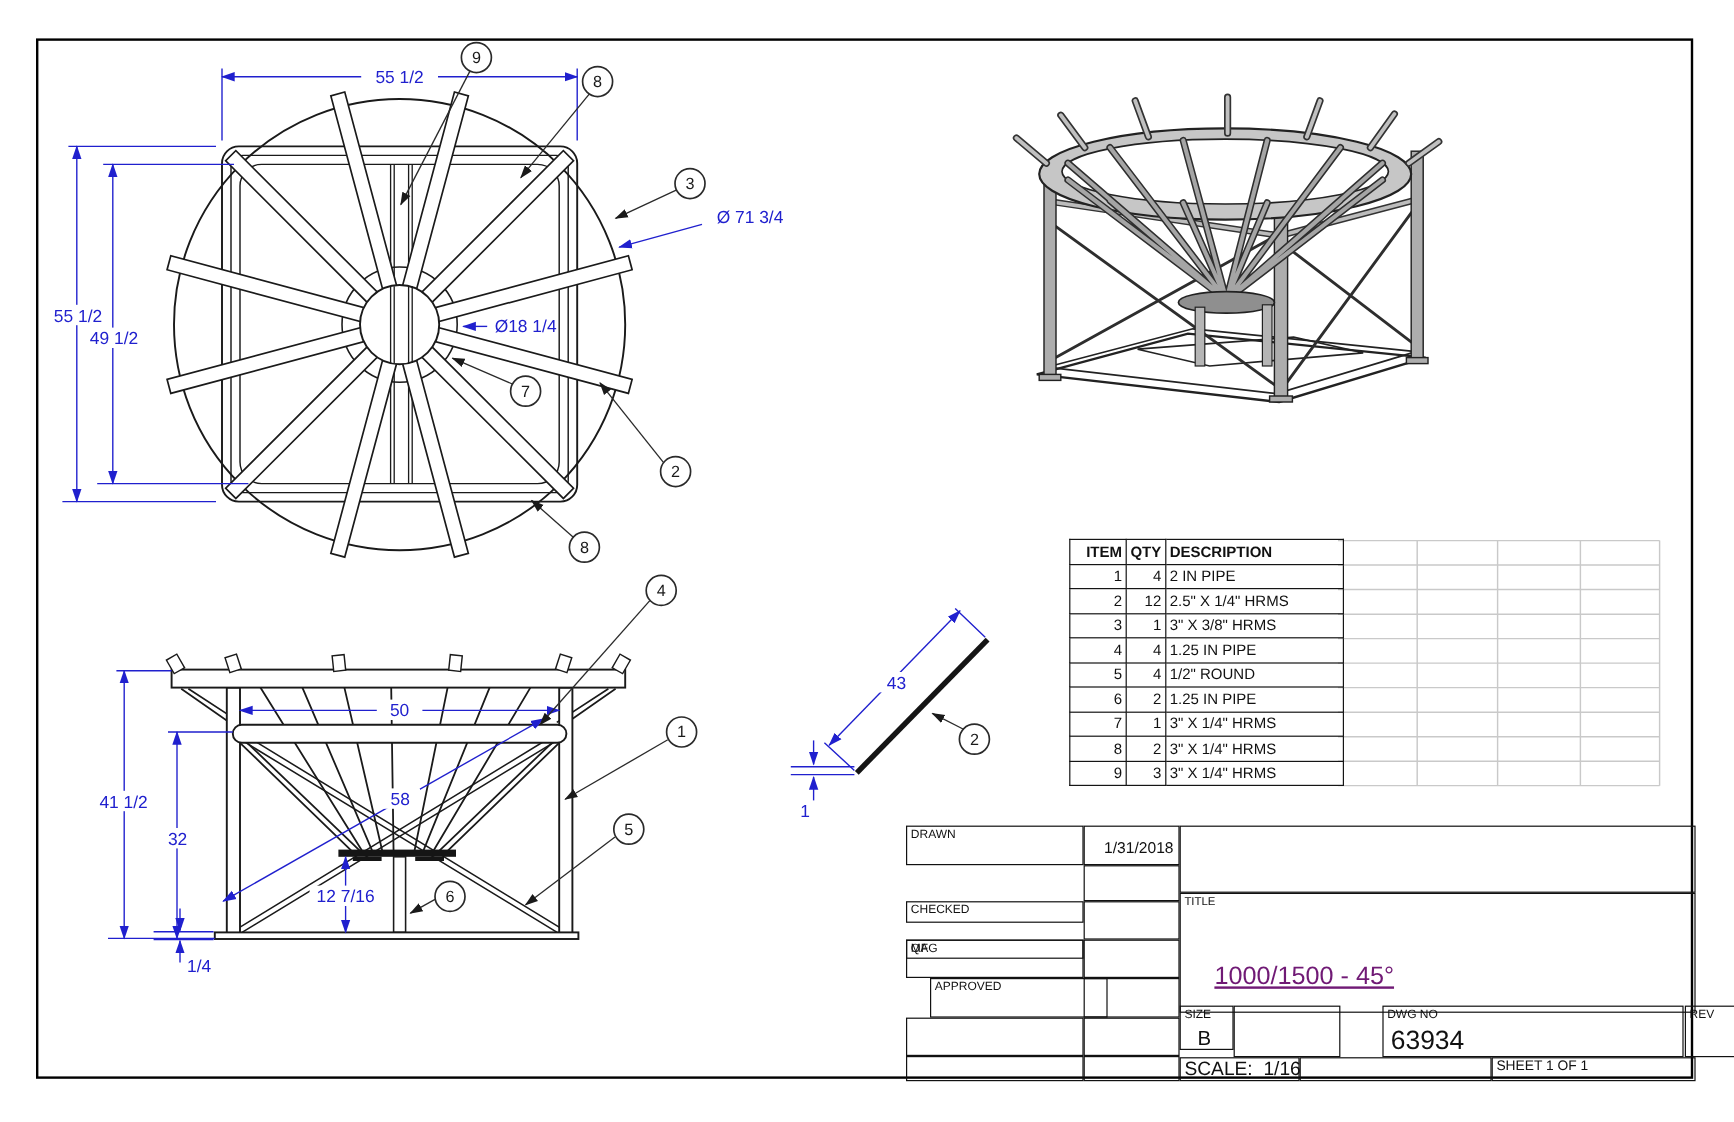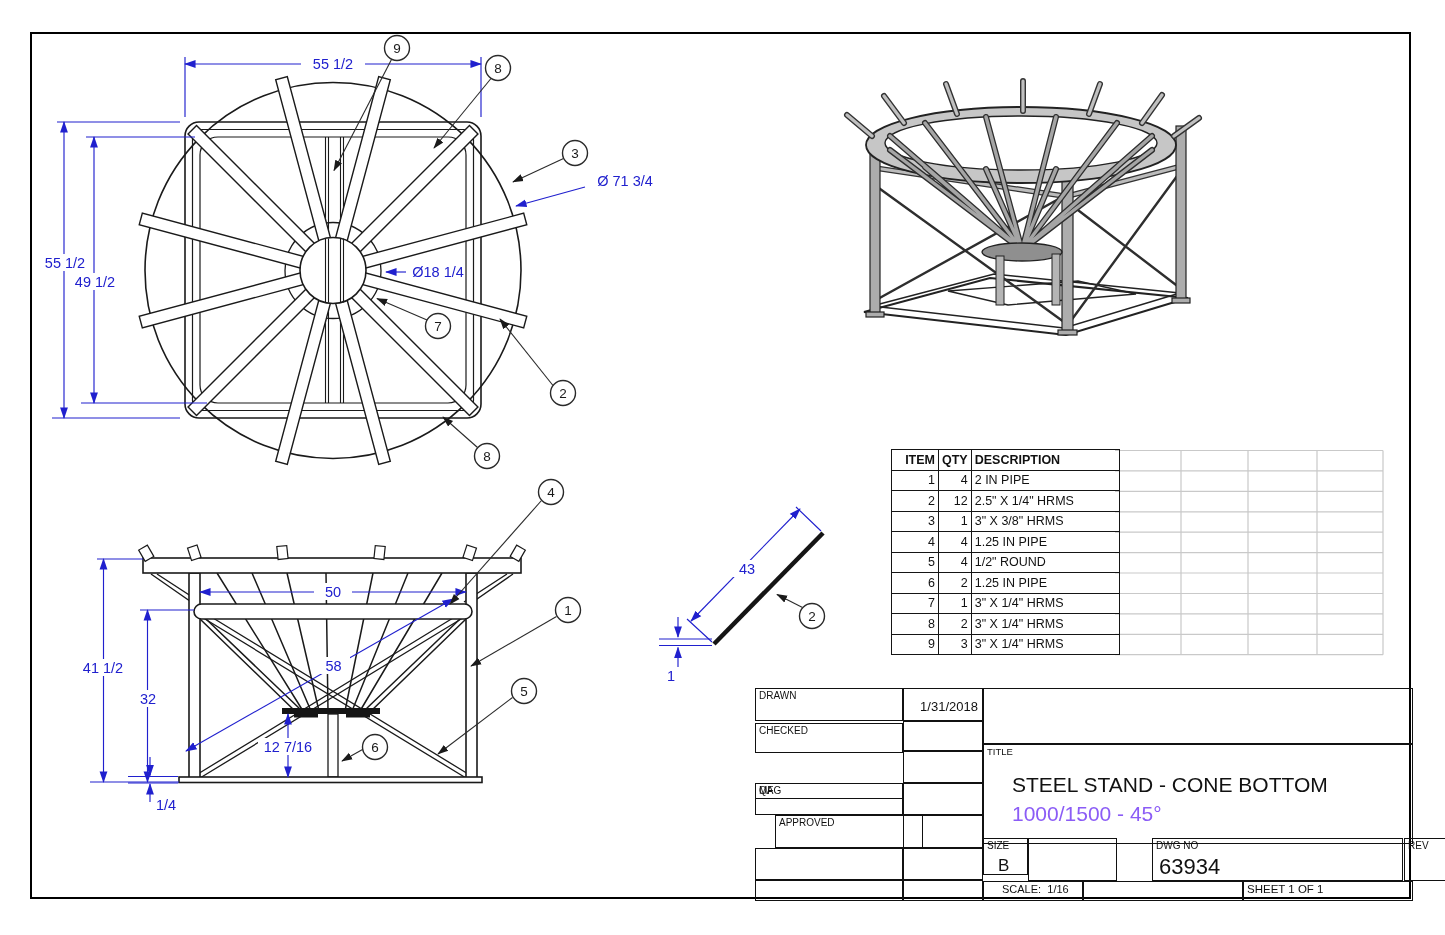--- a/index.html
+++ b/index.html
@@ -16,21 +16,21 @@
   #parts-table th{font-weight:bold;text-align:left;}
   #parts-table th.c,#parts-table td.c{text-align:right;}
   #parts-table col.item{width:47px}#parts-table col.qty{width:30px}#parts-table col.desc{width:148px}
 
   
   .tb-cell{position:absolute;border:1.5px solid #111;box-sizing:border-box;background:transparent;}
   .tb-label{position:absolute;left:3px;top:1px;font-size:10px;color:#111;}
   .tb-val{color:#111;}
   #tb-date{position:absolute;left:12px;right:0;top:10px;text-align:center;font-size:13px;color:#111;}
   #title-line1{position:absolute;left:28px;top:28px;font-size:21px;color:#111;white-space:pre;}
-  #title-line2{position:absolute;left:28px;top:57px;font-size:21px;color:#8b5cf6;white-space:pre;}
+  #title-line2{position:absolute;left:28px;top:57px;font-size:21px;color:#701a75;white-space:pre;text-decoration:underline;}
   .big-val{font-size:17px;}
 </style>
 </head>
 <body>
 
 <div id="page">
   <div id="sheet-border"></div>
 
   <svg id="drawing-svg" viewBox="0 0 1445 935" xmlns="http://www.w3.org/2000/svg">
     <defs>
@@ -331,21 +331,21 @@
     </table>
 
   <div>
 
     <div class="tb-cell" style="left:755px;top:688px;width:148px;height:33px;">
       <span class="tb-label">DRAWN</span>
       </div>
     <div class="tb-cell" style="left:903px;top:688px;width:80px;height:33px;">
       <span id="tb-date">1/31/2018</span>
       </div>
-    <div class="tb-cell" style="left:755px;top:723px;width:148px;height:30px;text-decoration:underline;">
+    <div class="tb-cell" style="left:755px;top:751px;width:148px;height:18px;text-decoration:underline;">
       <span class="tb-label">CHECKED</span>
       </div>
     <div class="tb-cell" style="left:903px;top:721px;width:80px;height:30px;"></div>
     <div class="tb-cell" style="left:755px;top:783px;width:148px;height:32px;">
       <span class="tb-label">QA</span>
       </div>
     <div class="tb-cell" style="left:903px;top:751px;width:80px;height:32px;"></div>
     <div class="tb-cell" style="left:755px;top:783px;width:148px;height:16px;">
       <span class="tb-label">MFG</span>
       </div>
@@ -358,38 +358,37 @@
     <div class="tb-cell" style="left:903px;top:848px;width:80px;height:32px;"></div>
     <div class="tb-cell" style="left:755px;top:880px;width:148px;height:21px;"></div>
     <div class="tb-cell" style="left:903px;top:880px;width:80px;height:21px;"></div>
 
     <div class="tb-cell" style="left:983px;top:688px;width:430px;height:56px;">
       
     </div>
 
     <div class="tb-cell" style="left:983px;top:744px;width:430px;height:100px;">
       <span class="tb-label" style="font-size:9.5px;">TITLE</span>
-      <div id="title-line1">STEEL STAND - CONE BOTTOM</div>
       <div id="title-line2">1000/1500 - 45°</div>
     </div>
 
     <div class="tb-cell" style="left:983px;top:838px;width:45px;height:37px;">
       <span class="tb-label">SIZE</span>
       <div class="tb-val big-val" style="position:absolute;left:14px;top:17px;">B</div>
       </div>
     <div class="tb-cell" style="left:1028px;top:838px;width:89px;height:43px;"></div>
     <div class="tb-cell" style="left:1152px;top:838px;width:251px;height:43px;">
       <span class="tb-label">DWG NO</span>
       <div class="tb-val" style="position:absolute;left:6px;top:15px;font-size:22px;">63934</div>
       </div>
     <div class="tb-cell" style="left:1368px;top:838px;width:45px;height:43px;margin-left:36px;">
       <span class="tb-label">REV</span>
       </div>
 
     <div class="tb-cell" style="left:983px;top:881px;width:100px;height:20px;">
-      <span class="tb-label" style="font-size:11px;margin-left:15px;"><span>SCALE:</span>&nbsp;&nbsp;<span>1/16</span></span>
+      <span class="tb-label" style="font-size:16px;"><span>SCALE:</span>&nbsp;&nbsp;<span>1/16</span></span>
       </div>
     <div class="tb-cell" style="left:1083px;top:881px;width:160px;height:20px;"></div>
     <div class="tb-cell" style="left:1243px;top:881px;width:170px;height:20px;">
       <span class="tb-label" style="font-size:11.5px;">SHEET 1  OF 1</span>
       </div>
   </div>
 </div>
 
 </body></html>

